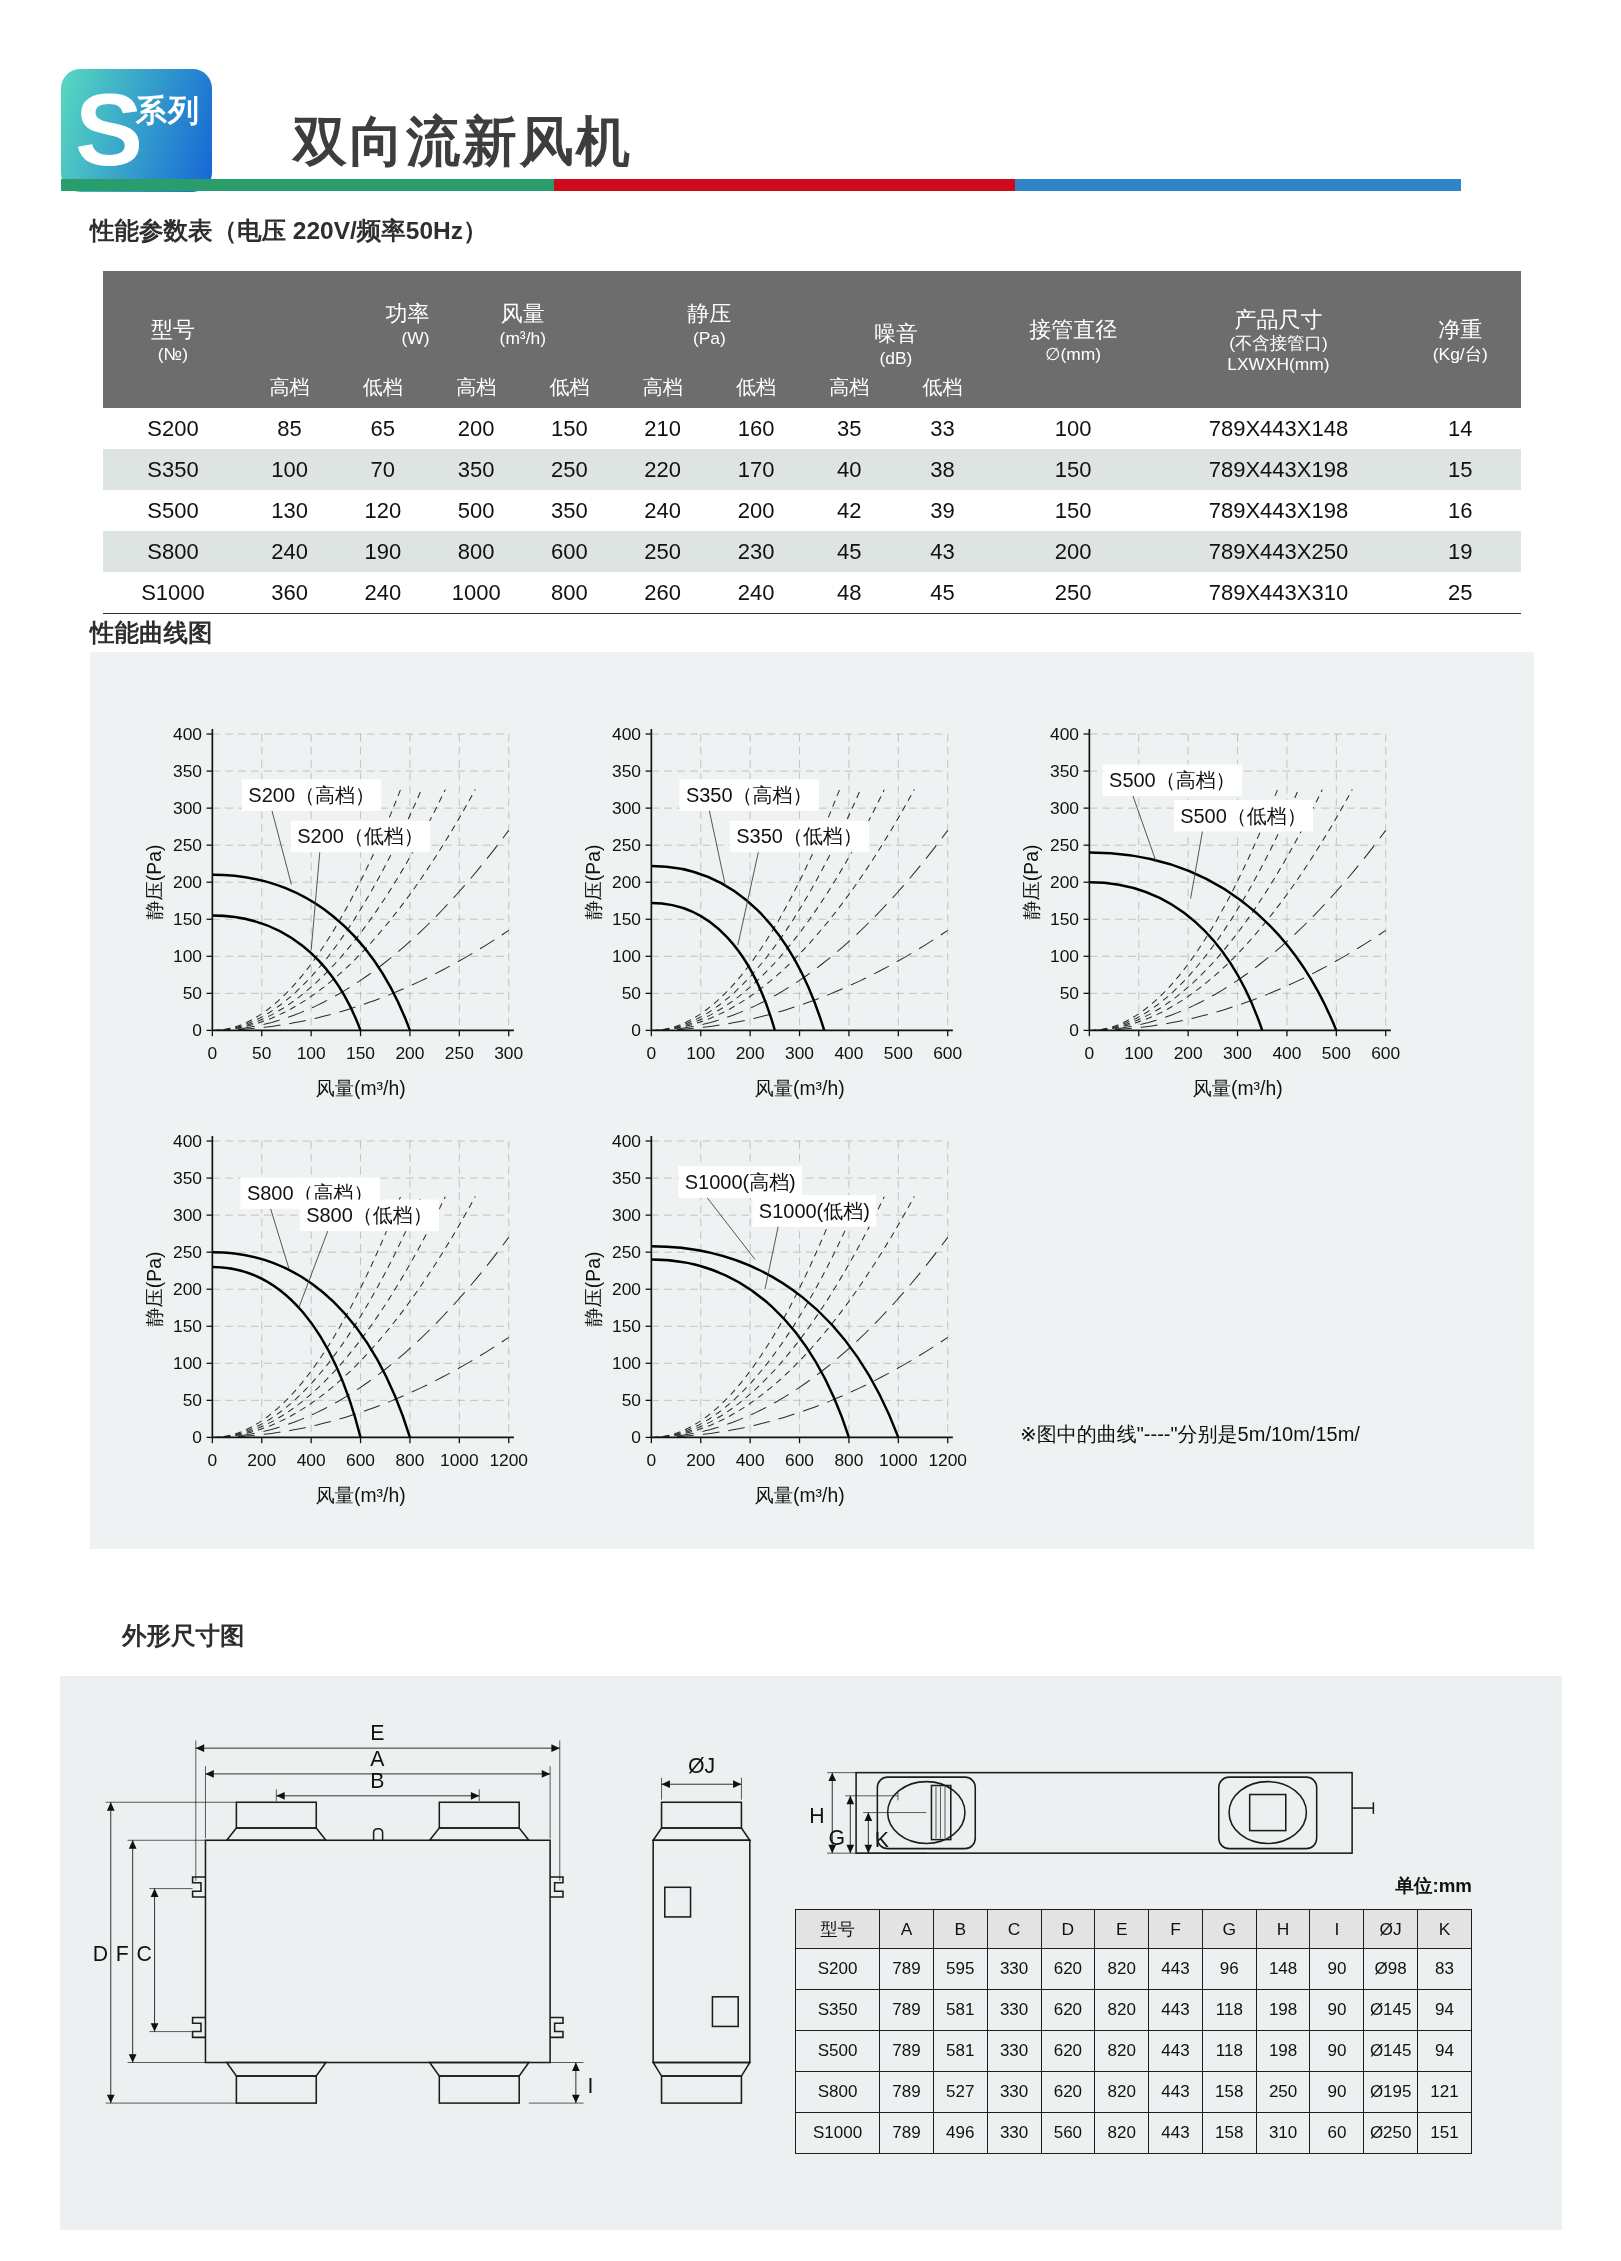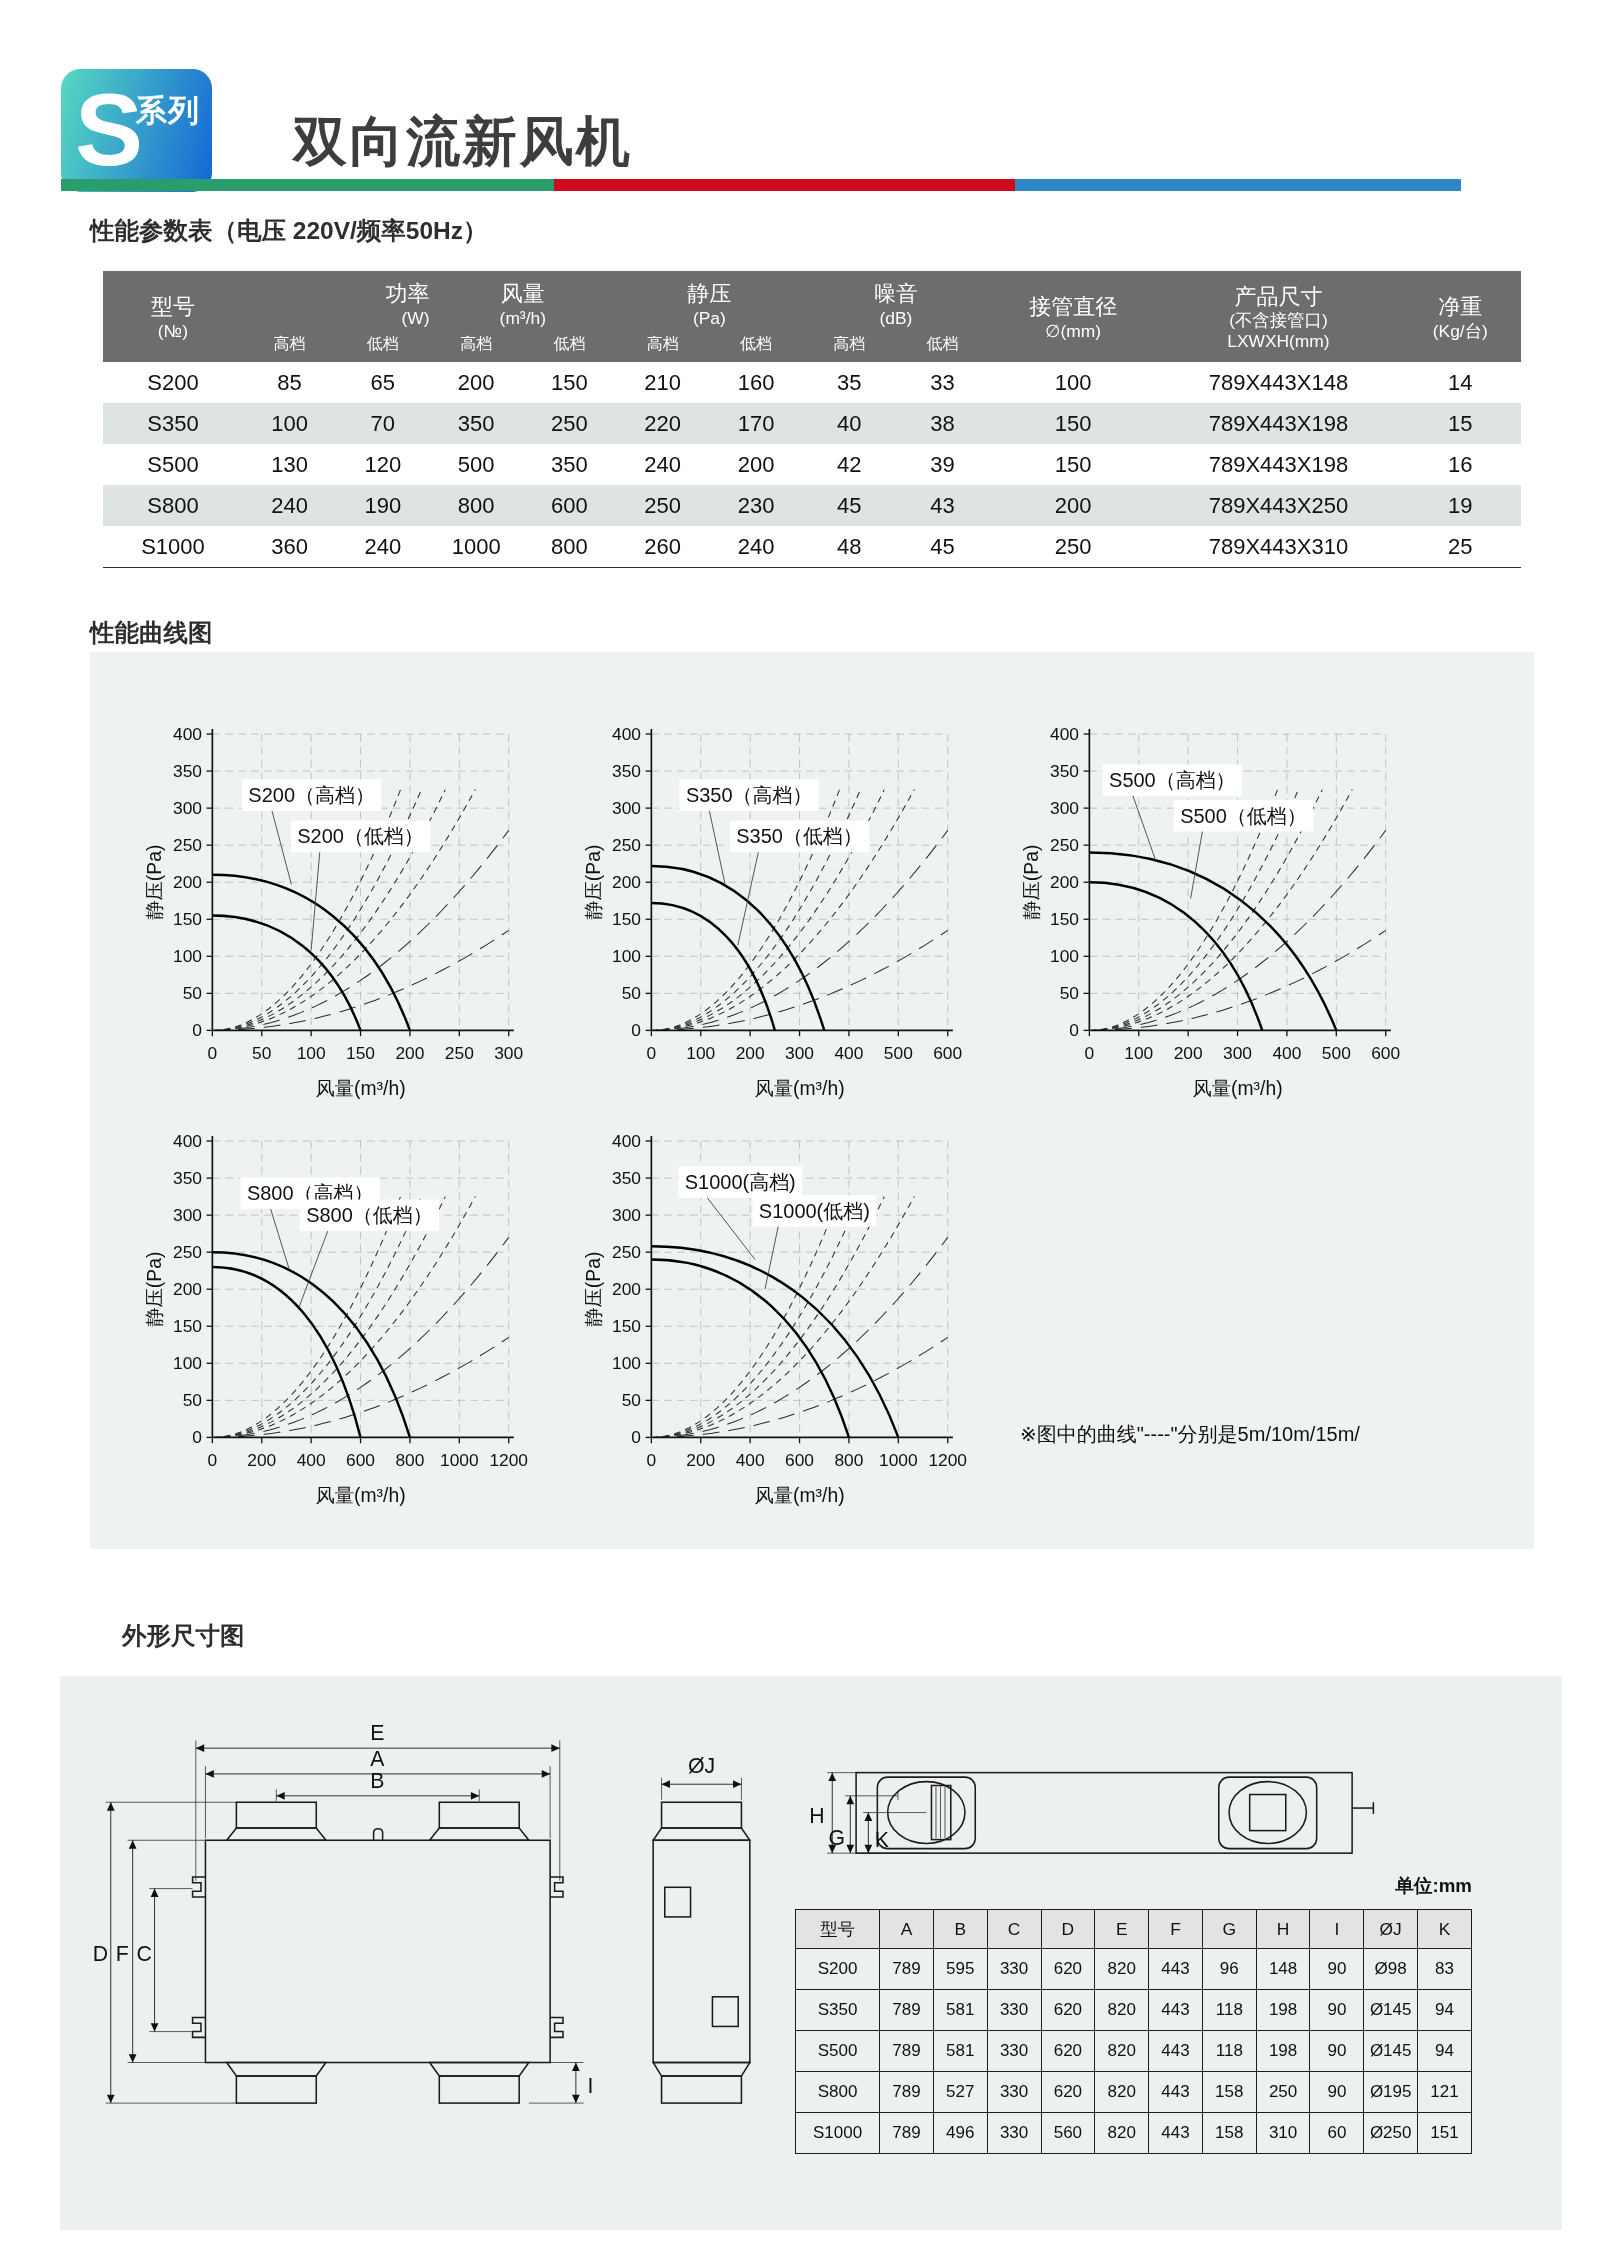--- a/index.html
+++ b/index.html
@@ -15,24 +15,24 @@
   .seg-g{width:493px;} .seg-r{width:461px;} .seg-b{width:446px;}
 
   .h1{position:absolute;font-size:24.5px;font-weight:bold;color:#2e2e2e;}
 
   
   .spec{position:absolute;left:103px;top:271px;width:1418px;border-bottom:1.9px solid #2f2f2f;}
   .spec-head{display:grid;grid-template-columns:1.5fr 1fr 1fr 1fr 1fr 1fr 1fr 1fr 1fr 1.8fr 2.6fr 1.3fr;
     background:#6d6d6d;color:#fff;text-align:center;align-items:center;padding:10.3px 0 7.7px 0;row-gap:5.2px;}
   .sh .hl1{font-size:22px;line-height:1.2;}
   .sh .hl2,.sh .hl3{font-size:17.4px;line-height:1.2;}
-  .sh.sub{font-size:16px;}
+  .sh.sub{font-size:20px;}
   .sh-model{grid-column:1;grid-row:1/3;}
   .gc1{grid-column:2/4;grid-row:1;text-align:right;} .gc2{grid-column:4/6;grid-row:1;}
-  .gc3{grid-column:6/8;grid-row:1;} .gc4{grid-column:8/10;grid-row:1;}
+  .gc3{grid-column:6/8;grid-row:1;} .gc4{grid-column:8/10;grid-row:1;margin-top:40px;}
   .s1{grid-column:2;grid-row:2;} .s2{grid-column:3;grid-row:2;} .s3{grid-column:4;grid-row:2;}
   .s4{grid-column:5;grid-row:2;} .s5{grid-column:6;grid-row:2;} .s6{grid-column:7;grid-row:2;}
   .s7{grid-column:8;grid-row:2;} .s8{grid-column:9;grid-row:2;}
   .sh-pipe{grid-column:10;grid-row:1/3;} .sh-size{grid-column:11;grid-row:1/3;} .sh-wt{grid-column:12;grid-row:1/3;}
   .spec-row{display:grid;grid-template-columns:1.5fr 1fr 1fr 1fr 1fr 1fr 1fr 1fr 1fr 1.8fr 2.6fr 1.3fr;
     height:41px;align-items:center;text-align:center;font-size:22px;color:#111;}
   .spec-row.alt{background:#dde4e2;}
 
   
   .curve-panel{position:absolute;left:90px;top:652px;width:1444px;height:897px;background:#eff2f2;}

